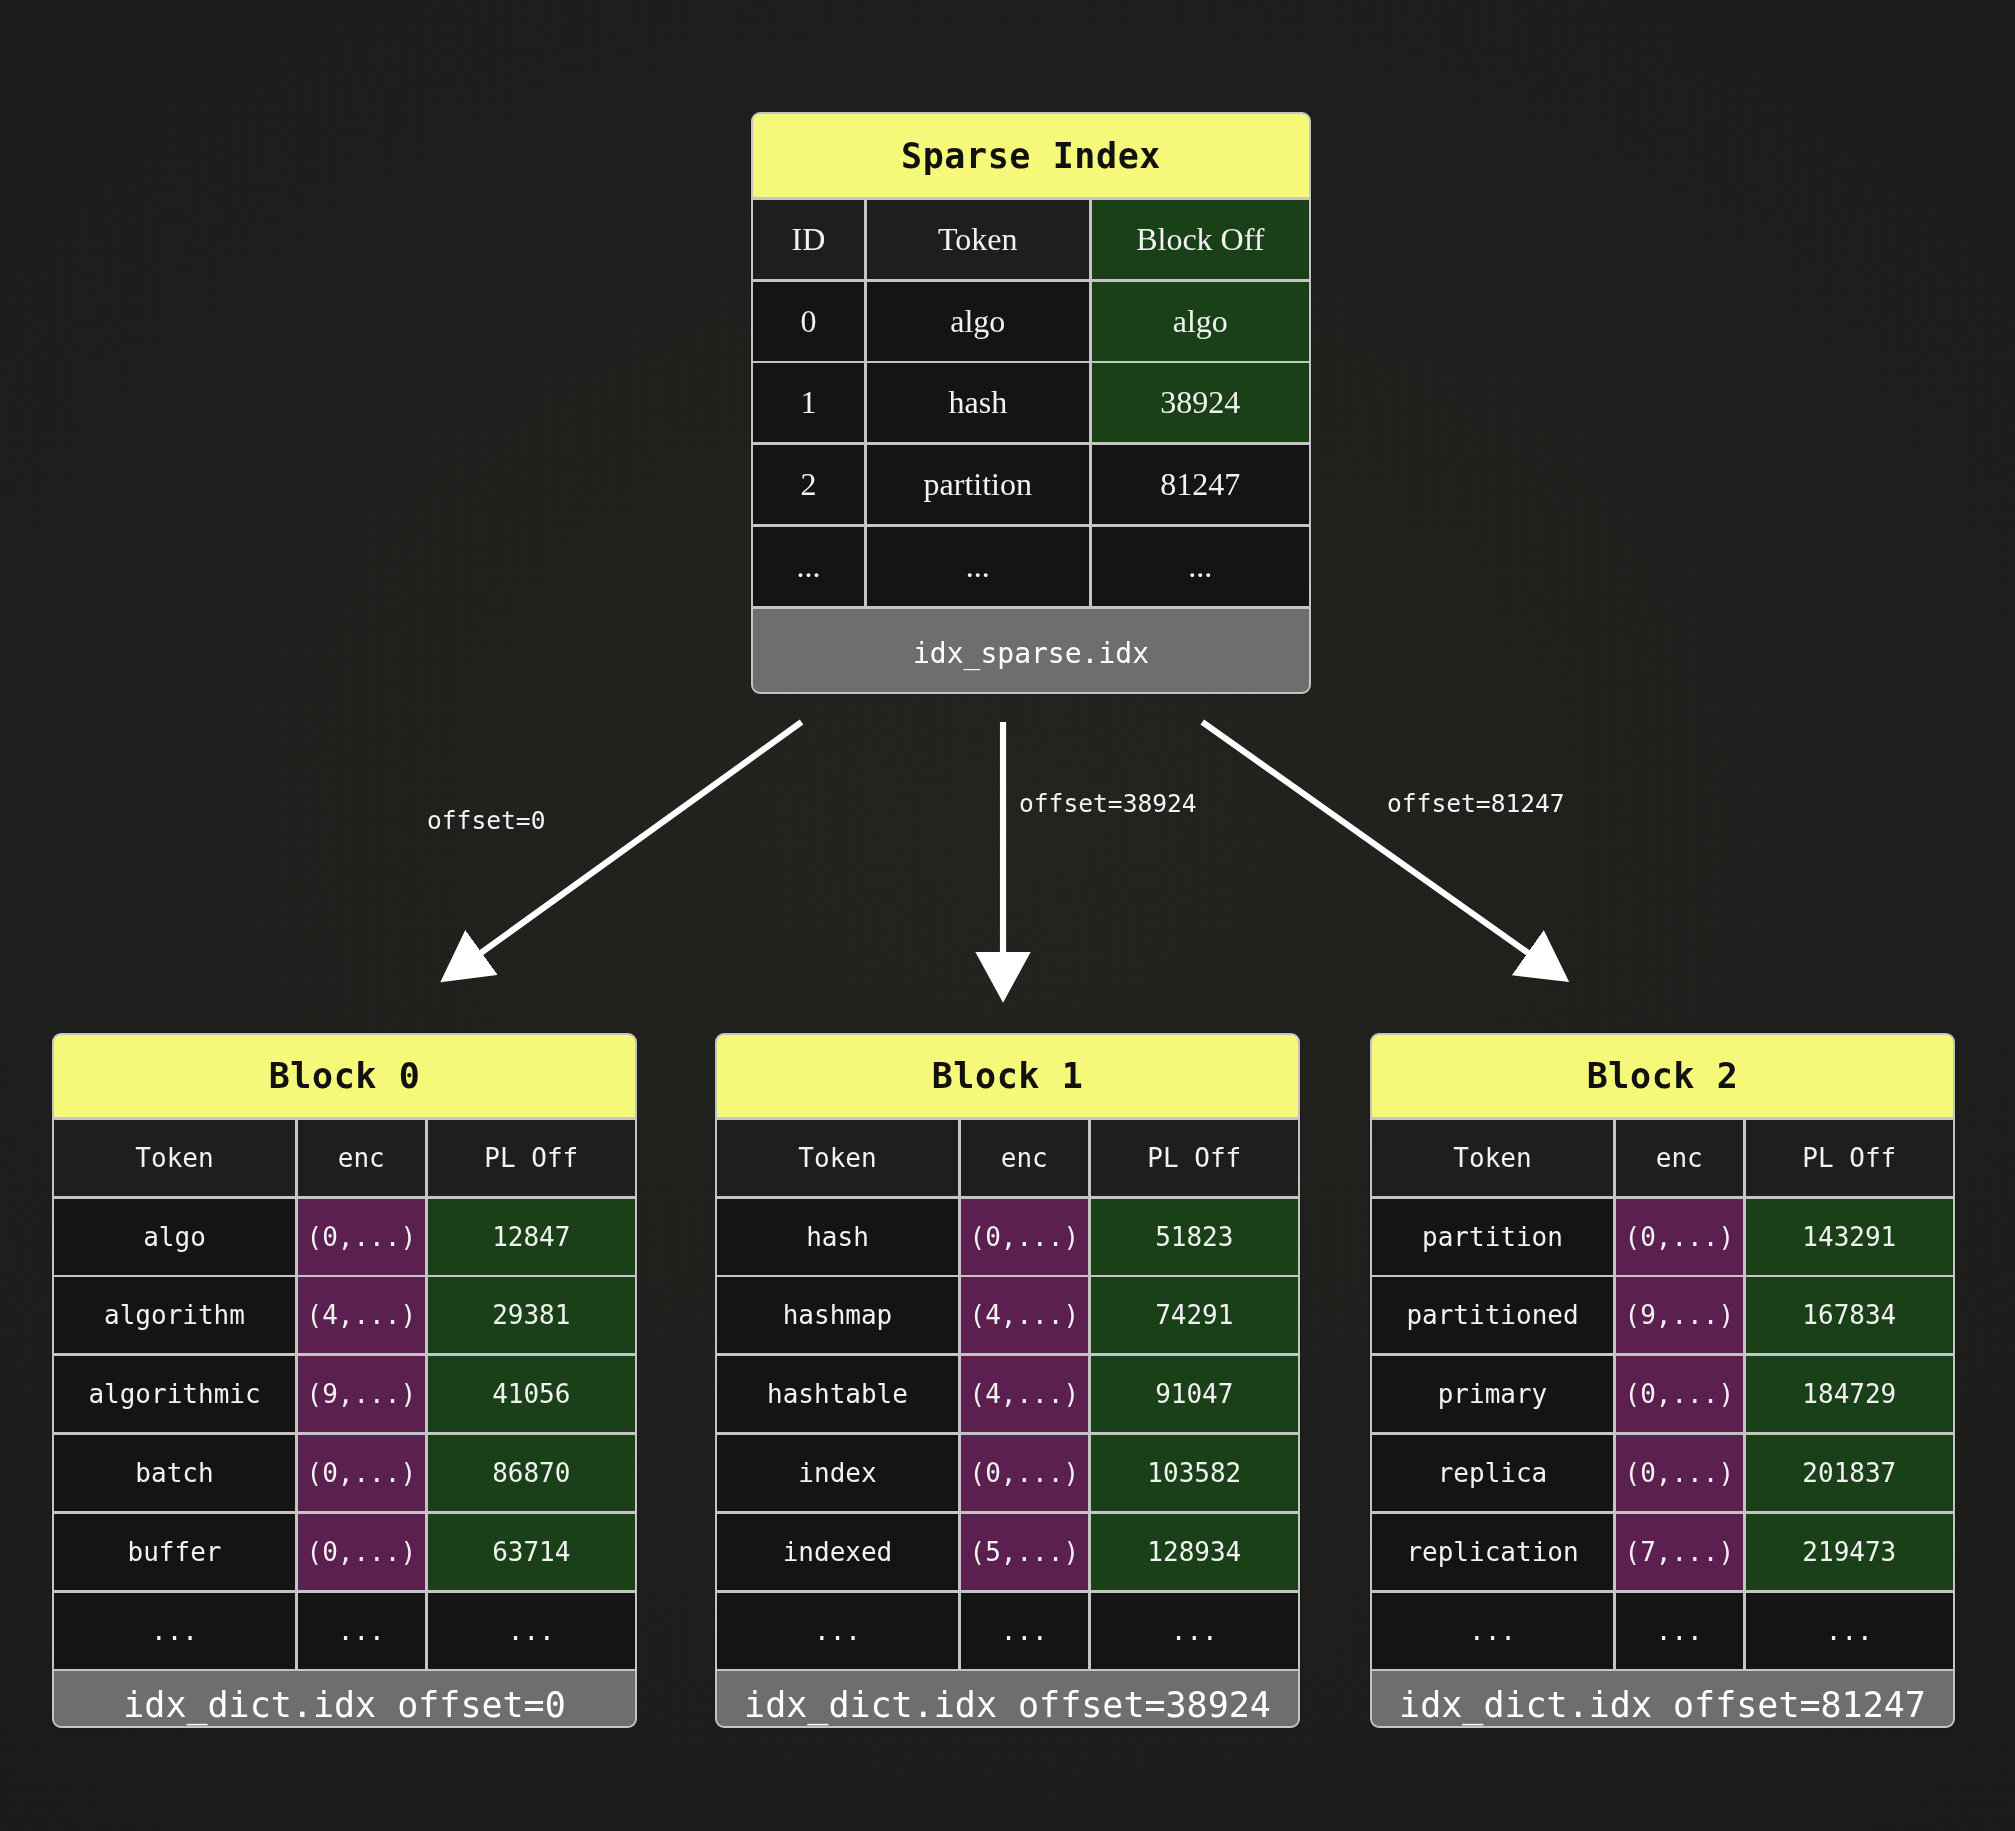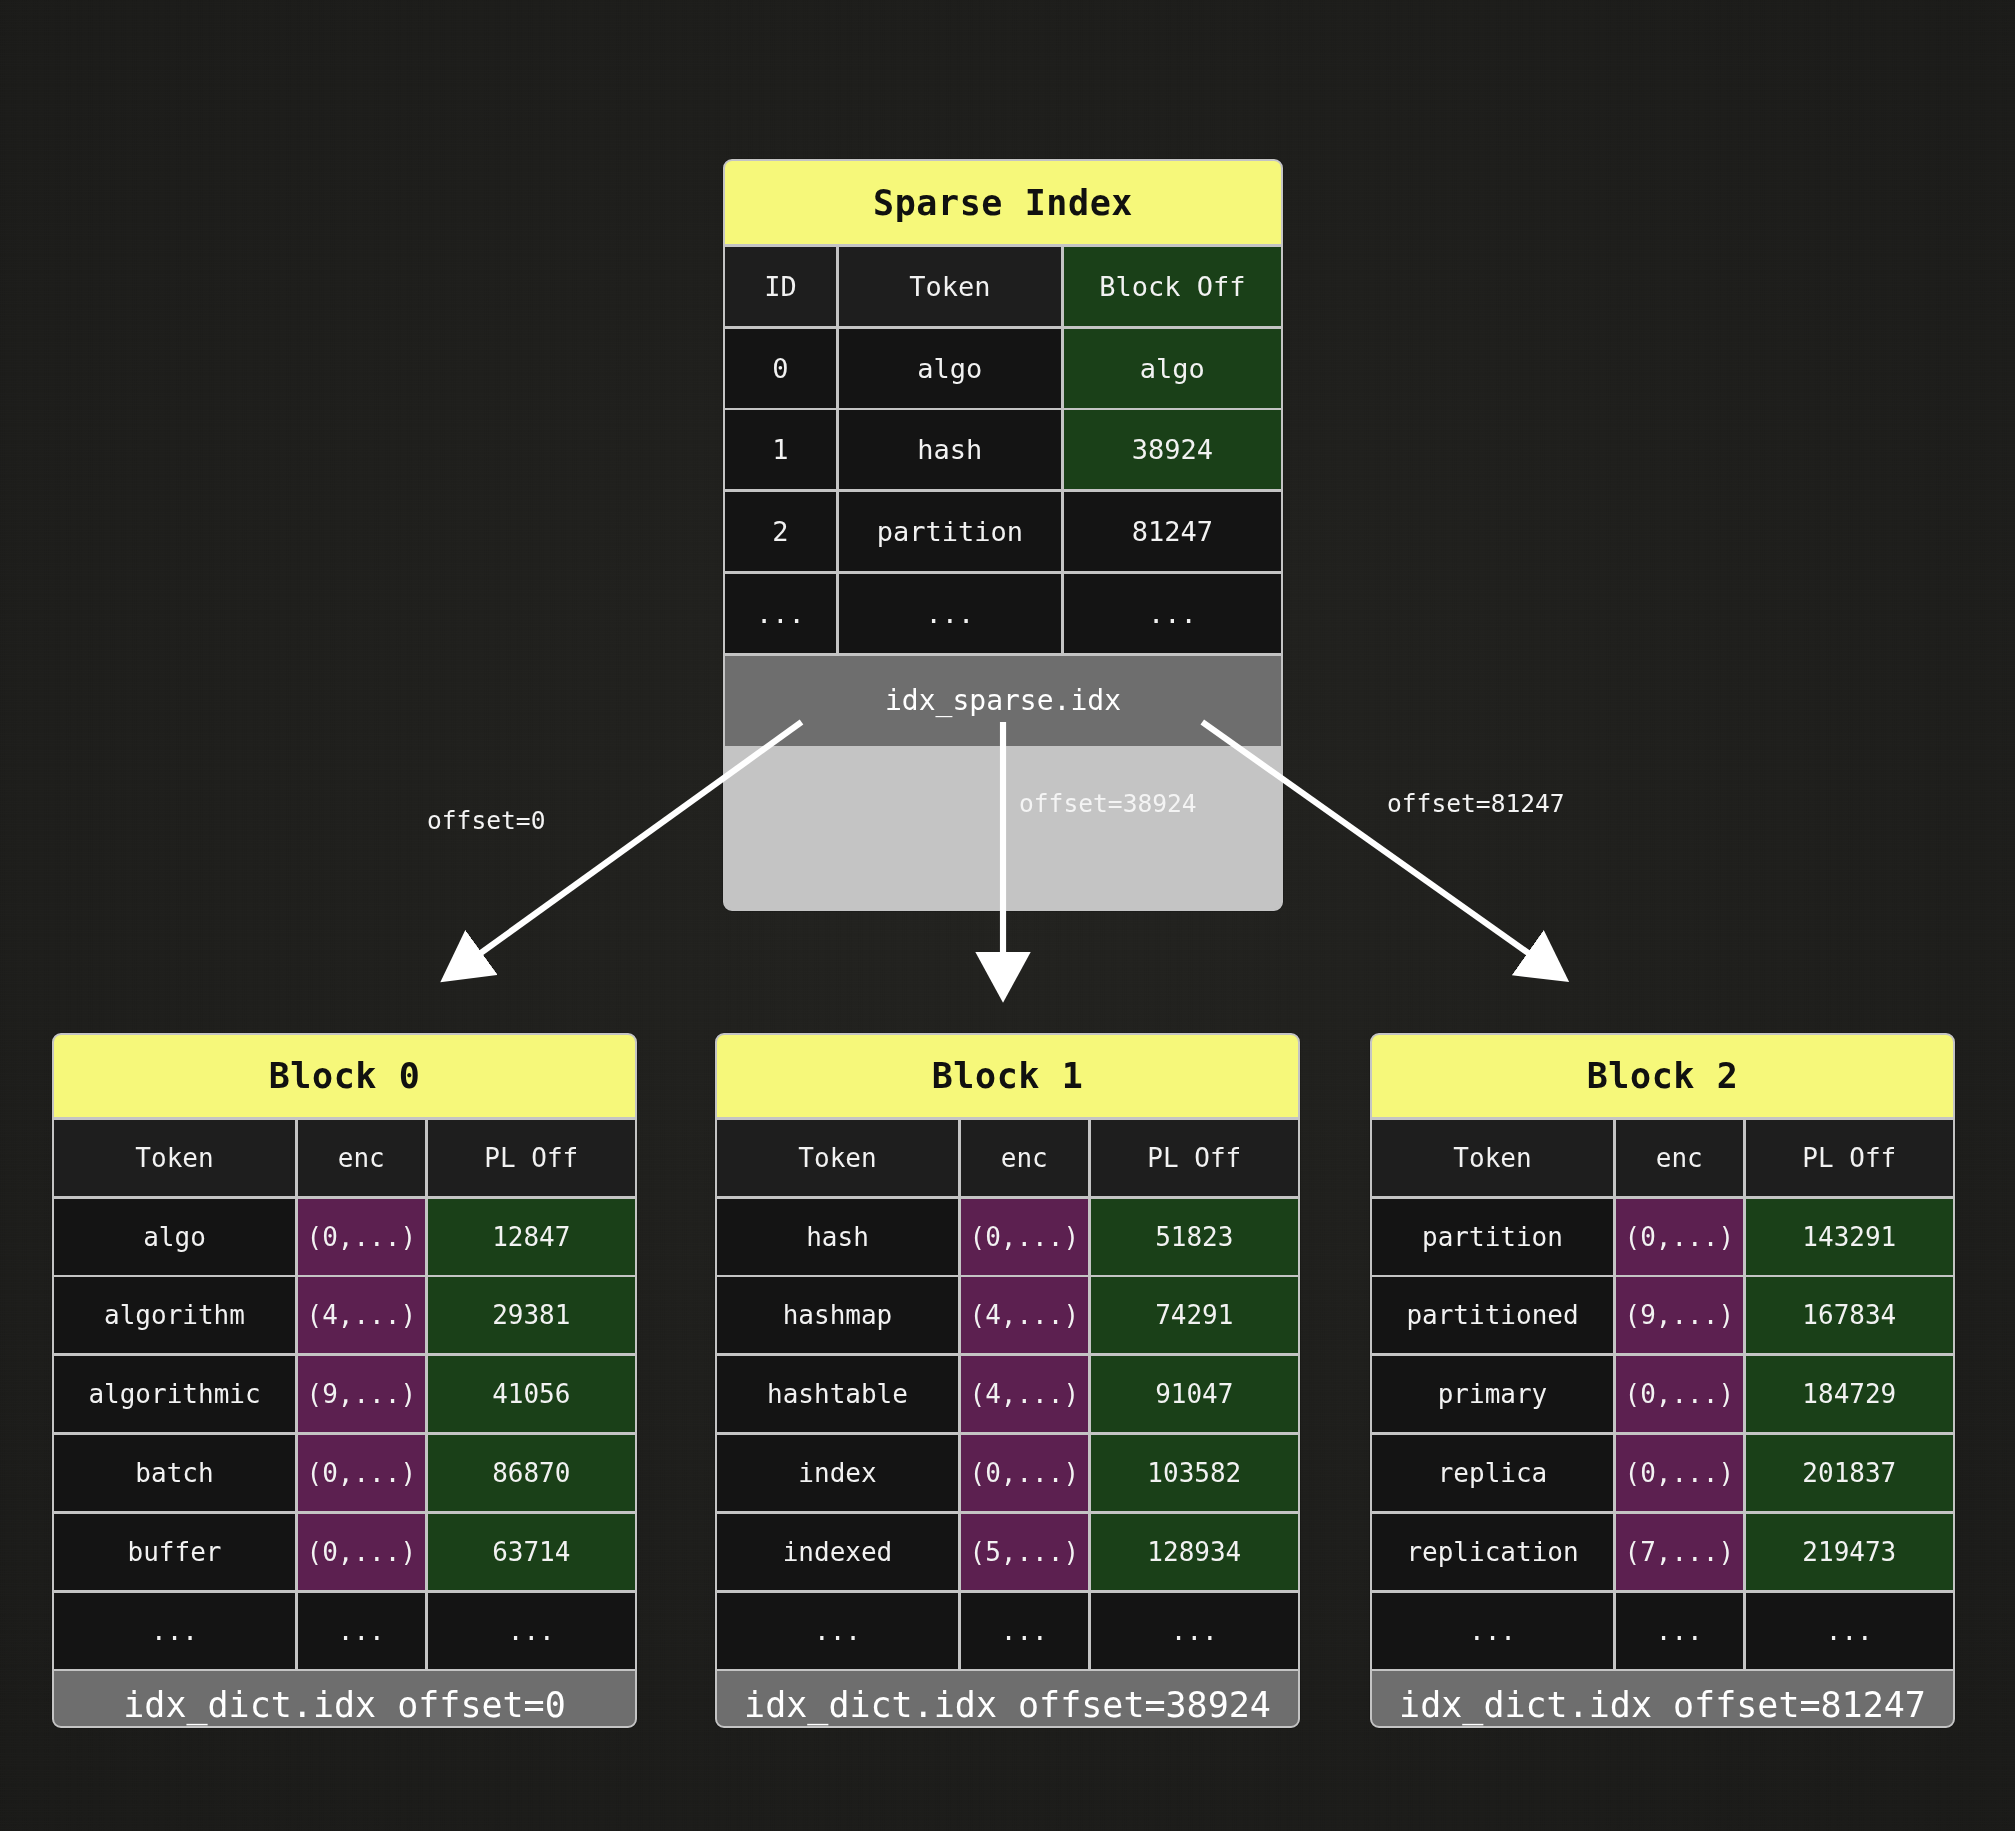--- a/index.html
+++ b/index.html
@@ -79,32 +79,31 @@
     color: #ffffff;
     display: flex;
     align-items: center;
     justify-content: center;
     white-space: nowrap;
     text-align: center;
   }
 
   
   #sparse-index-card {
-    left: 723px;
+    left: 751px;
     top: 112px;
     width: 560px;
-    height: 752px;
-    margin-top: 47px;
+    height: 582px;
   }
   #sparse-index-card .card-title { height: 83px; font-size: 35px; }
   #sparse-index-card .grid-row { height: 79px; }
   #sparse-index-card .grid-row .cell:nth-child(1) { width: 111px; flex: none; }
   #sparse-index-card .grid-row .cell:nth-child(2) { width: 222px; flex: none; }
   #sparse-index-card .grid-row .cell:nth-child(3) { flex: 1 1 auto; }
-  #sparse-index-card .cell { font-size: 27px; }
+  #sparse-index-card .cell { font-size: 32px; font-family: Liberation Serif, serif; }
   #sparse-index-card .card-footer { height: 90px; font-size: 28px; margin-top: 2.8px; }
 
   
   .block-card {
     top: 1033px;
     width: 585px;
     height: 695px;
   }
   .block-card .card-title { height: 82px; font-size: 35px; }
   .block-card .grid-row { height: 76px; }

